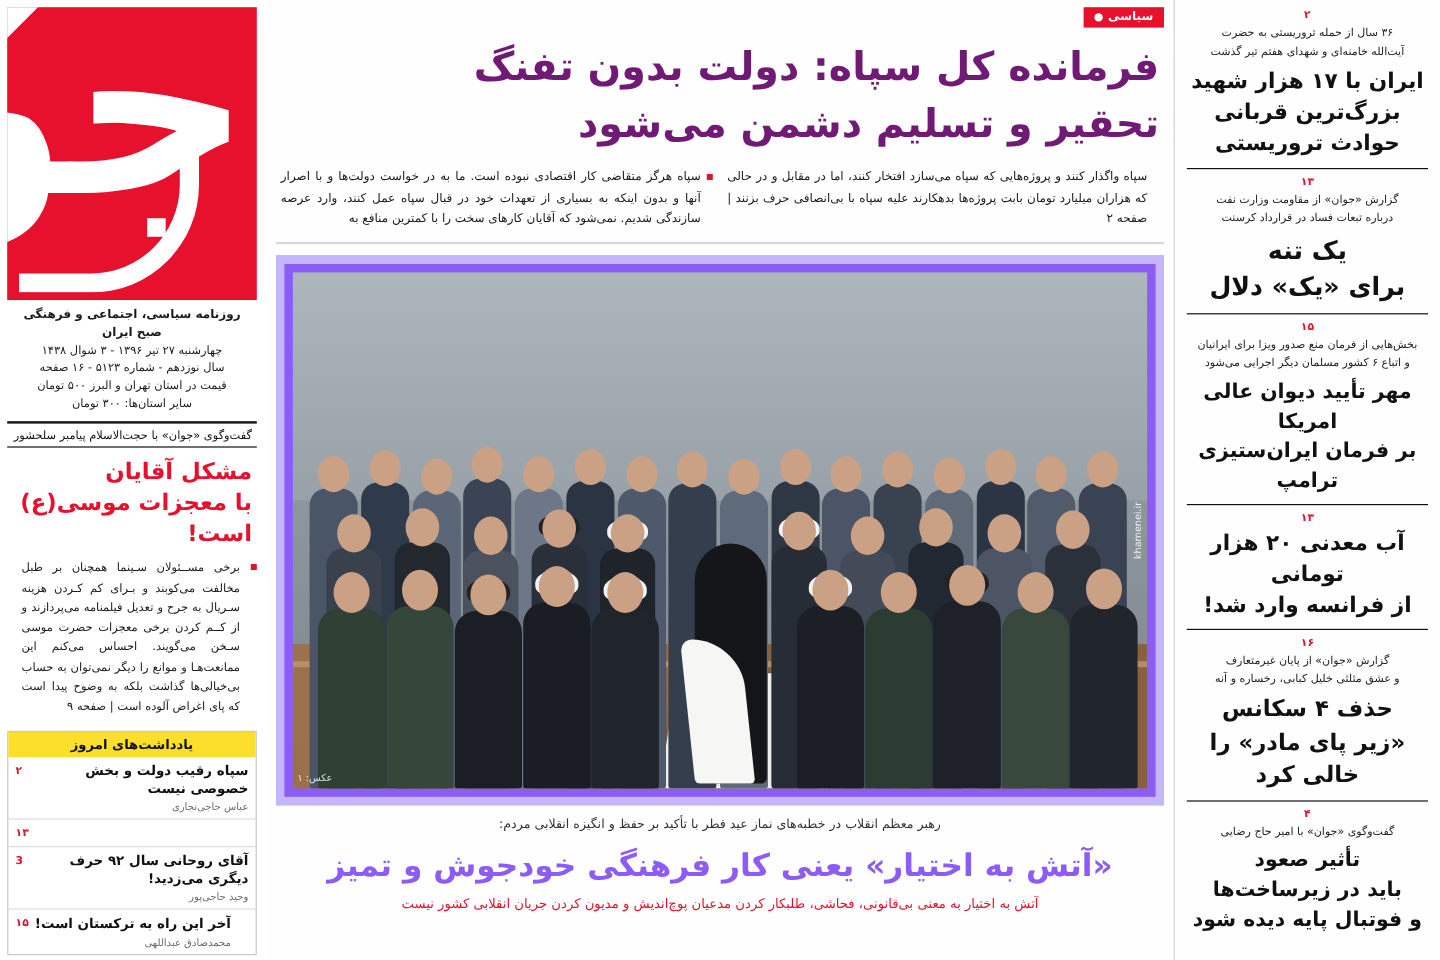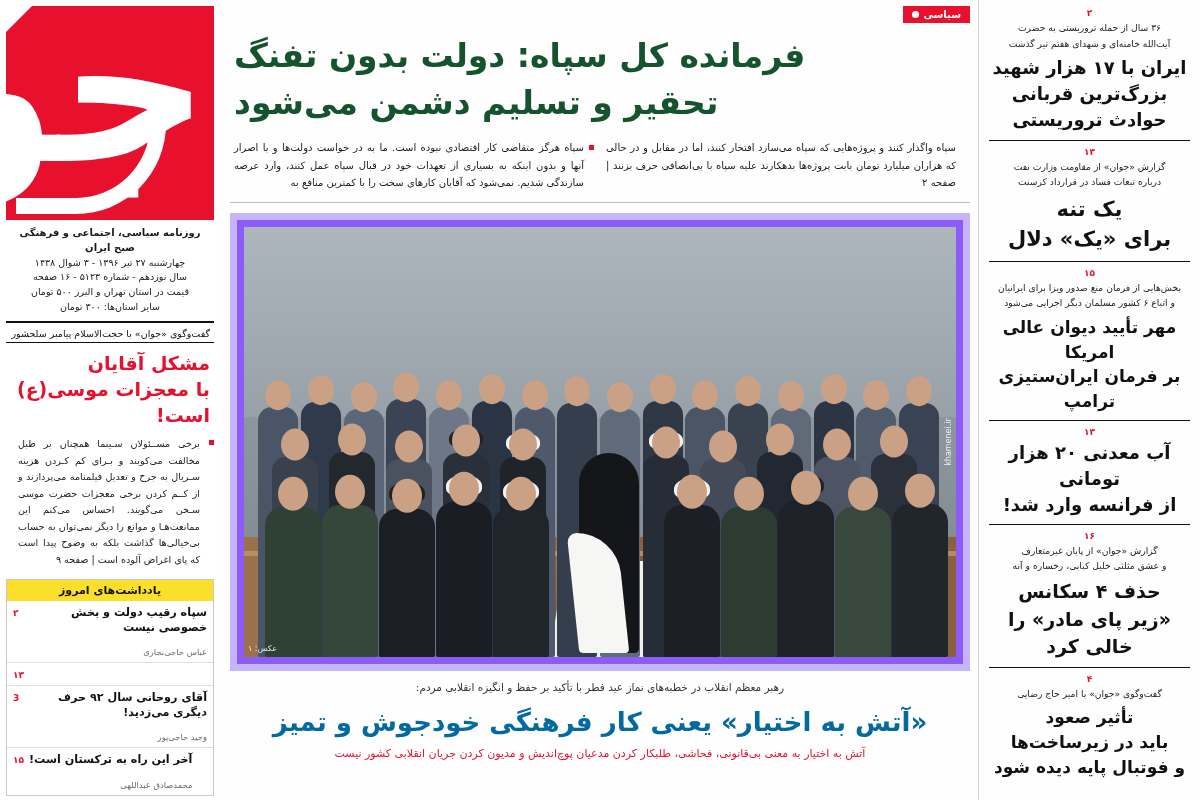--- a/index.html
+++ b/index.html
@@ -129,21 +129,21 @@
   .today-item:last-child { border-bottom: none; }
   .today-num {
     flex: 0 0 auto;
     color: #e8112d;
     font-size: 9px;
     font-weight: bold;
     padding-top: 2px;
   }
   .today-txt { text-align: right; }
   .today-title { font-size: 11.2px; font-weight: bold; color: #111; line-height: 1.3; }
-  .today-author { font-size: 8.4px; color: #6a6a6a; margin-top: 12px; }
+  .today-author { font-size: 8.4px; color: #6a6a6a; margin-top: 2px; }
 
   
   .center-col {
     flex: 1 1 auto;
     height: 800px;
     padding: 6px 8px 6px 8px;
     position: relative;
     display: flex;
     flex-direction: column;
   }
@@ -156,23 +156,23 @@
     color: #fff;
     font-size: 10px;
     font-weight: bold;
     padding: 3px 9px 3px 9px;
     align-self: flex-start;
     margin-right: 0;
   }
   .tag-dot { width: 7px; height: 7px; background: #fff; border-radius: 50%; display:inline-block; }
 
   .lead-headline {
-    text-align: left;
-    font-weight: bold;
-    color: #14532d;
+    text-align: right;
+    font-weight: bold;
+    color: #701a75;
     font-size: 33px;
     line-height: 1.42;
     padding: 10px 4px 6px 4px;
     letter-spacing: -0.5px;
   }
   .lead-sub {
     display: flex;
     flex-direction: row-reverse;
     gap: 12px;
     padding: 6px 4px 10px 4px;
@@ -229,21 +229,21 @@
     text-align: center;
     font-size: 10.5px;
     color: #333;
     padding: 8px 10px 2px 10px;
     line-height: 1.6;
   }
   .bottom-headline {
     text-align: center;
     font-weight: bold;
     font-size: 26px;
-    color: #0369a1;
+    color: #8b5cf6;
     padding: 6px 6px 4px 6px;
     line-height: 1.4;
   }
   .bottom-sub {
     text-align: center;
     font-size: 11px;
     color: #e8112d;
     padding: 2px 6px 4px 6px;
     line-height: 1.5;
   }

